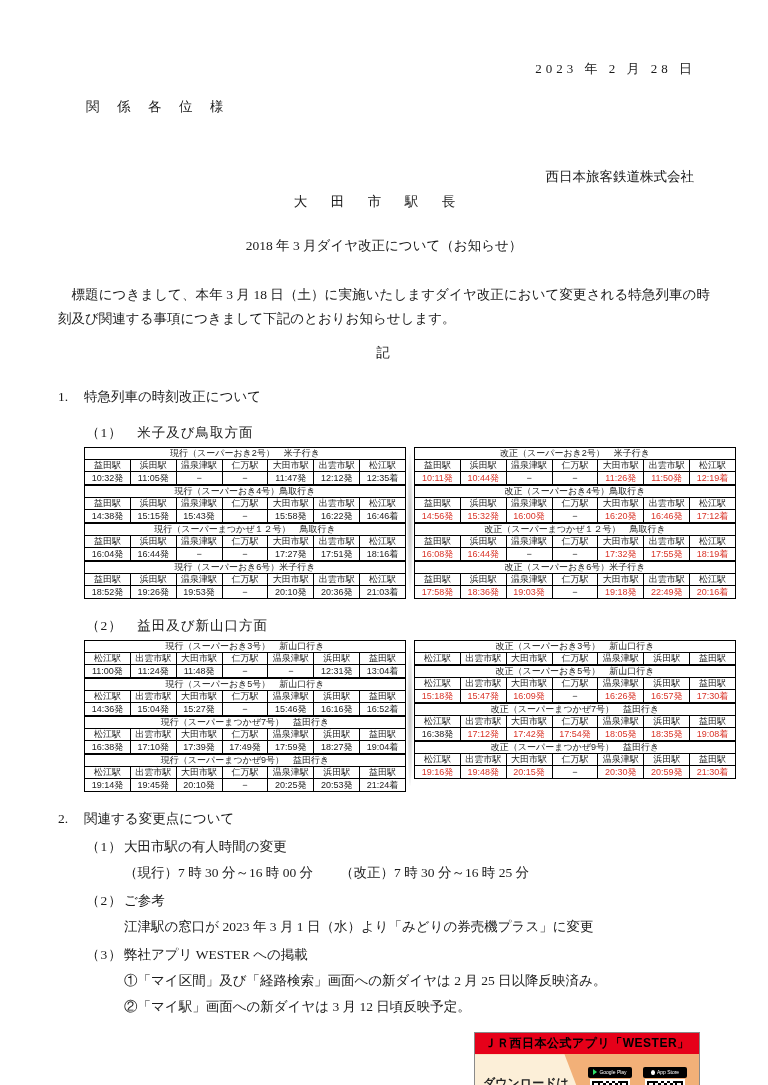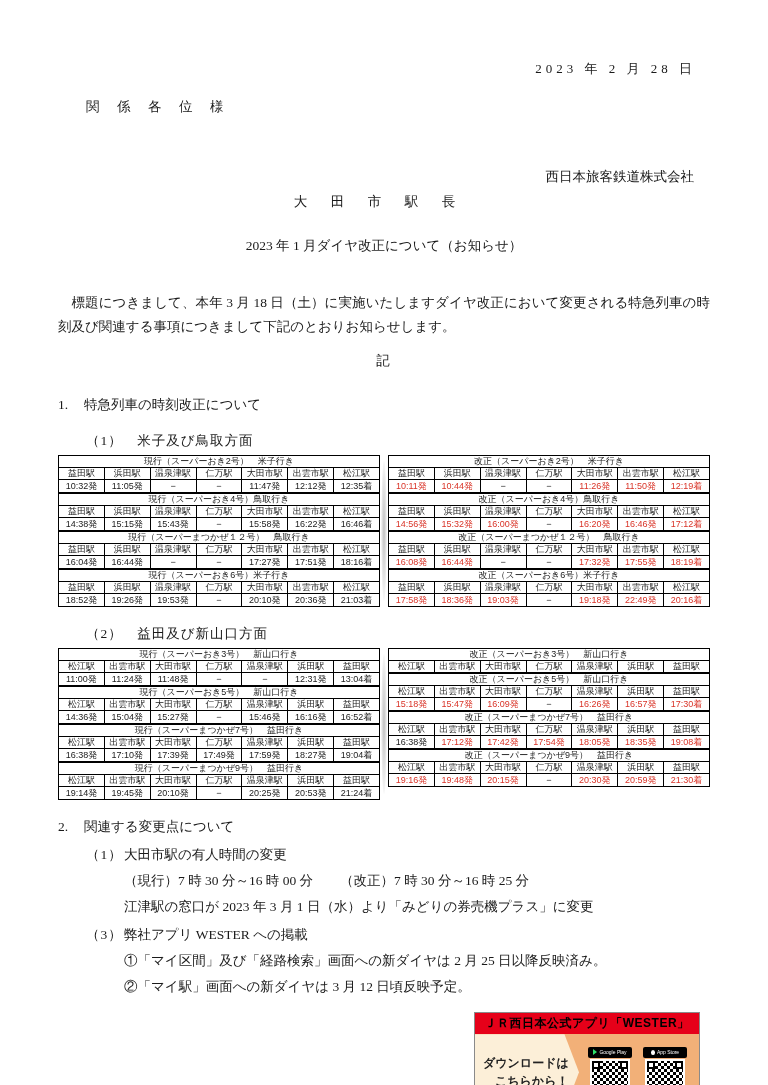--- a/index.html
+++ b/index.html
@@ -23,36 +23,36 @@
   .company{
     margin-top:52px;text-align:right;font-size:13.5px;padding-right:16px;
   }
   .sender{
     margin-top:7px;text-align:center;font-size:13.5px;letter-spacing:5px;padding-right:14px;
   }
   .doc-title{
     margin-top:26px;text-align:center;font-size:13.5px;
   }
   .intro{
-    margin-top:36px;font-size:13.5px;line-height:1.75;text-indent:1em;
+    margin-top:28px;font-size:13.5px;line-height:1.75;text-indent:1em;
     text-align:justify;
   }
   .record-mark{
     margin-top:14px;text-align:center;font-size:13.5px;letter-spacing:2px;
   }
   .sec-heading{
     margin-top:26px;font-size:13.5px;
   }
   .sec-heading .num{display:inline-block;width:26px;}
   .subsec-title{
     margin-top:18px;margin-left:28px;font-size:13.5px;letter-spacing:1px;
   }
   
   .tables-row{
-    margin-top:5px;
+    margin-top:5px;margin-left:26px;
     display:flex;align-items:stretch;
   }
   .table-group{width:322px;}
   .fold-shadow{
     width:8px;position:relative;flex:none;
   }
   .fold-shadow::before{
     content:"";position:absolute;left:1px;top:4%;bottom:4%;width:6px;
     background:radial-gradient(ellipse at center,rgba(140,140,140,.55) 0%,rgba(170,170,170,.25) 55%,rgba(255,255,255,0) 78%);
     border-radius:50%;
@@ -124,21 +124,21 @@
 </head>
 <body>
 
 <div class="page">
 
   <div class="date-line">2023 年 2 月 28 日</div>
   <div class="recipient">関　係　各　位　様</div>
   <div class="company">西日本旅客鉄道株式会社</div>
   <div class="sender">大　田　市　駅　長</div>
 
-  <div class="doc-title">2023 年 1 月ダイヤ改正について（お知らせ）</div>
+  <div class="doc-title">2018 年 3 月ダイヤ改正について（お知らせ）</div>
 
   <p class="intro">標題につきまして、本年 3 月 18 日（土）に実施いたしますダイヤ改正において変更される特急列車の時刻及び関連する事項につきまして下記のとおりお知らせします。</p>
 
   <div class="record-mark">記</div>
 
   <div class="sec-heading">
     <span class="num">1.</span><span>特急列車の時刻改正について</span>
   </div>
 
   <div class="subsec-title">
@@ -556,20 +556,23 @@
 
   <div class="sec-heading" style="margin-top:18px;">
     <span class="num">2.</span><span>関連する変更点について</span>
   </div>
 
   <div class="s2-item">
     <span class="lbl">（1）</span><span>大田市駅の有人時間の変更</span>
   </div>
   <div class="s2-line">（現行）7 時 30 分～16 時 00 分　　（改正）7 時 30 分～16 時 25 分</div>
 
+  <div class="s2-item">
+    <span class="lbl">（2）</span><span>ご参考</span>
+  </div>
   <div class="s2-line">江津駅の窓口が 2023 年 3 月 1 日（水）より「みどりの券売機プラス」に変更</div>
 
   <div class="s2-item">
     <span class="lbl">（3）</span><span>弊社アプリ WESTER への掲載</span>
   </div>
   <div class="s2-line">①「マイ区間」及び「経路検索」画面への新ダイヤは 2 月 25 日以降反映済み。</div>
   <div class="s2-line">②「マイ駅」画面への新ダイヤは 3 月 12 日頃反映予定。</div>
 
   <div class="banner-wrap">
     <div class="banner">

